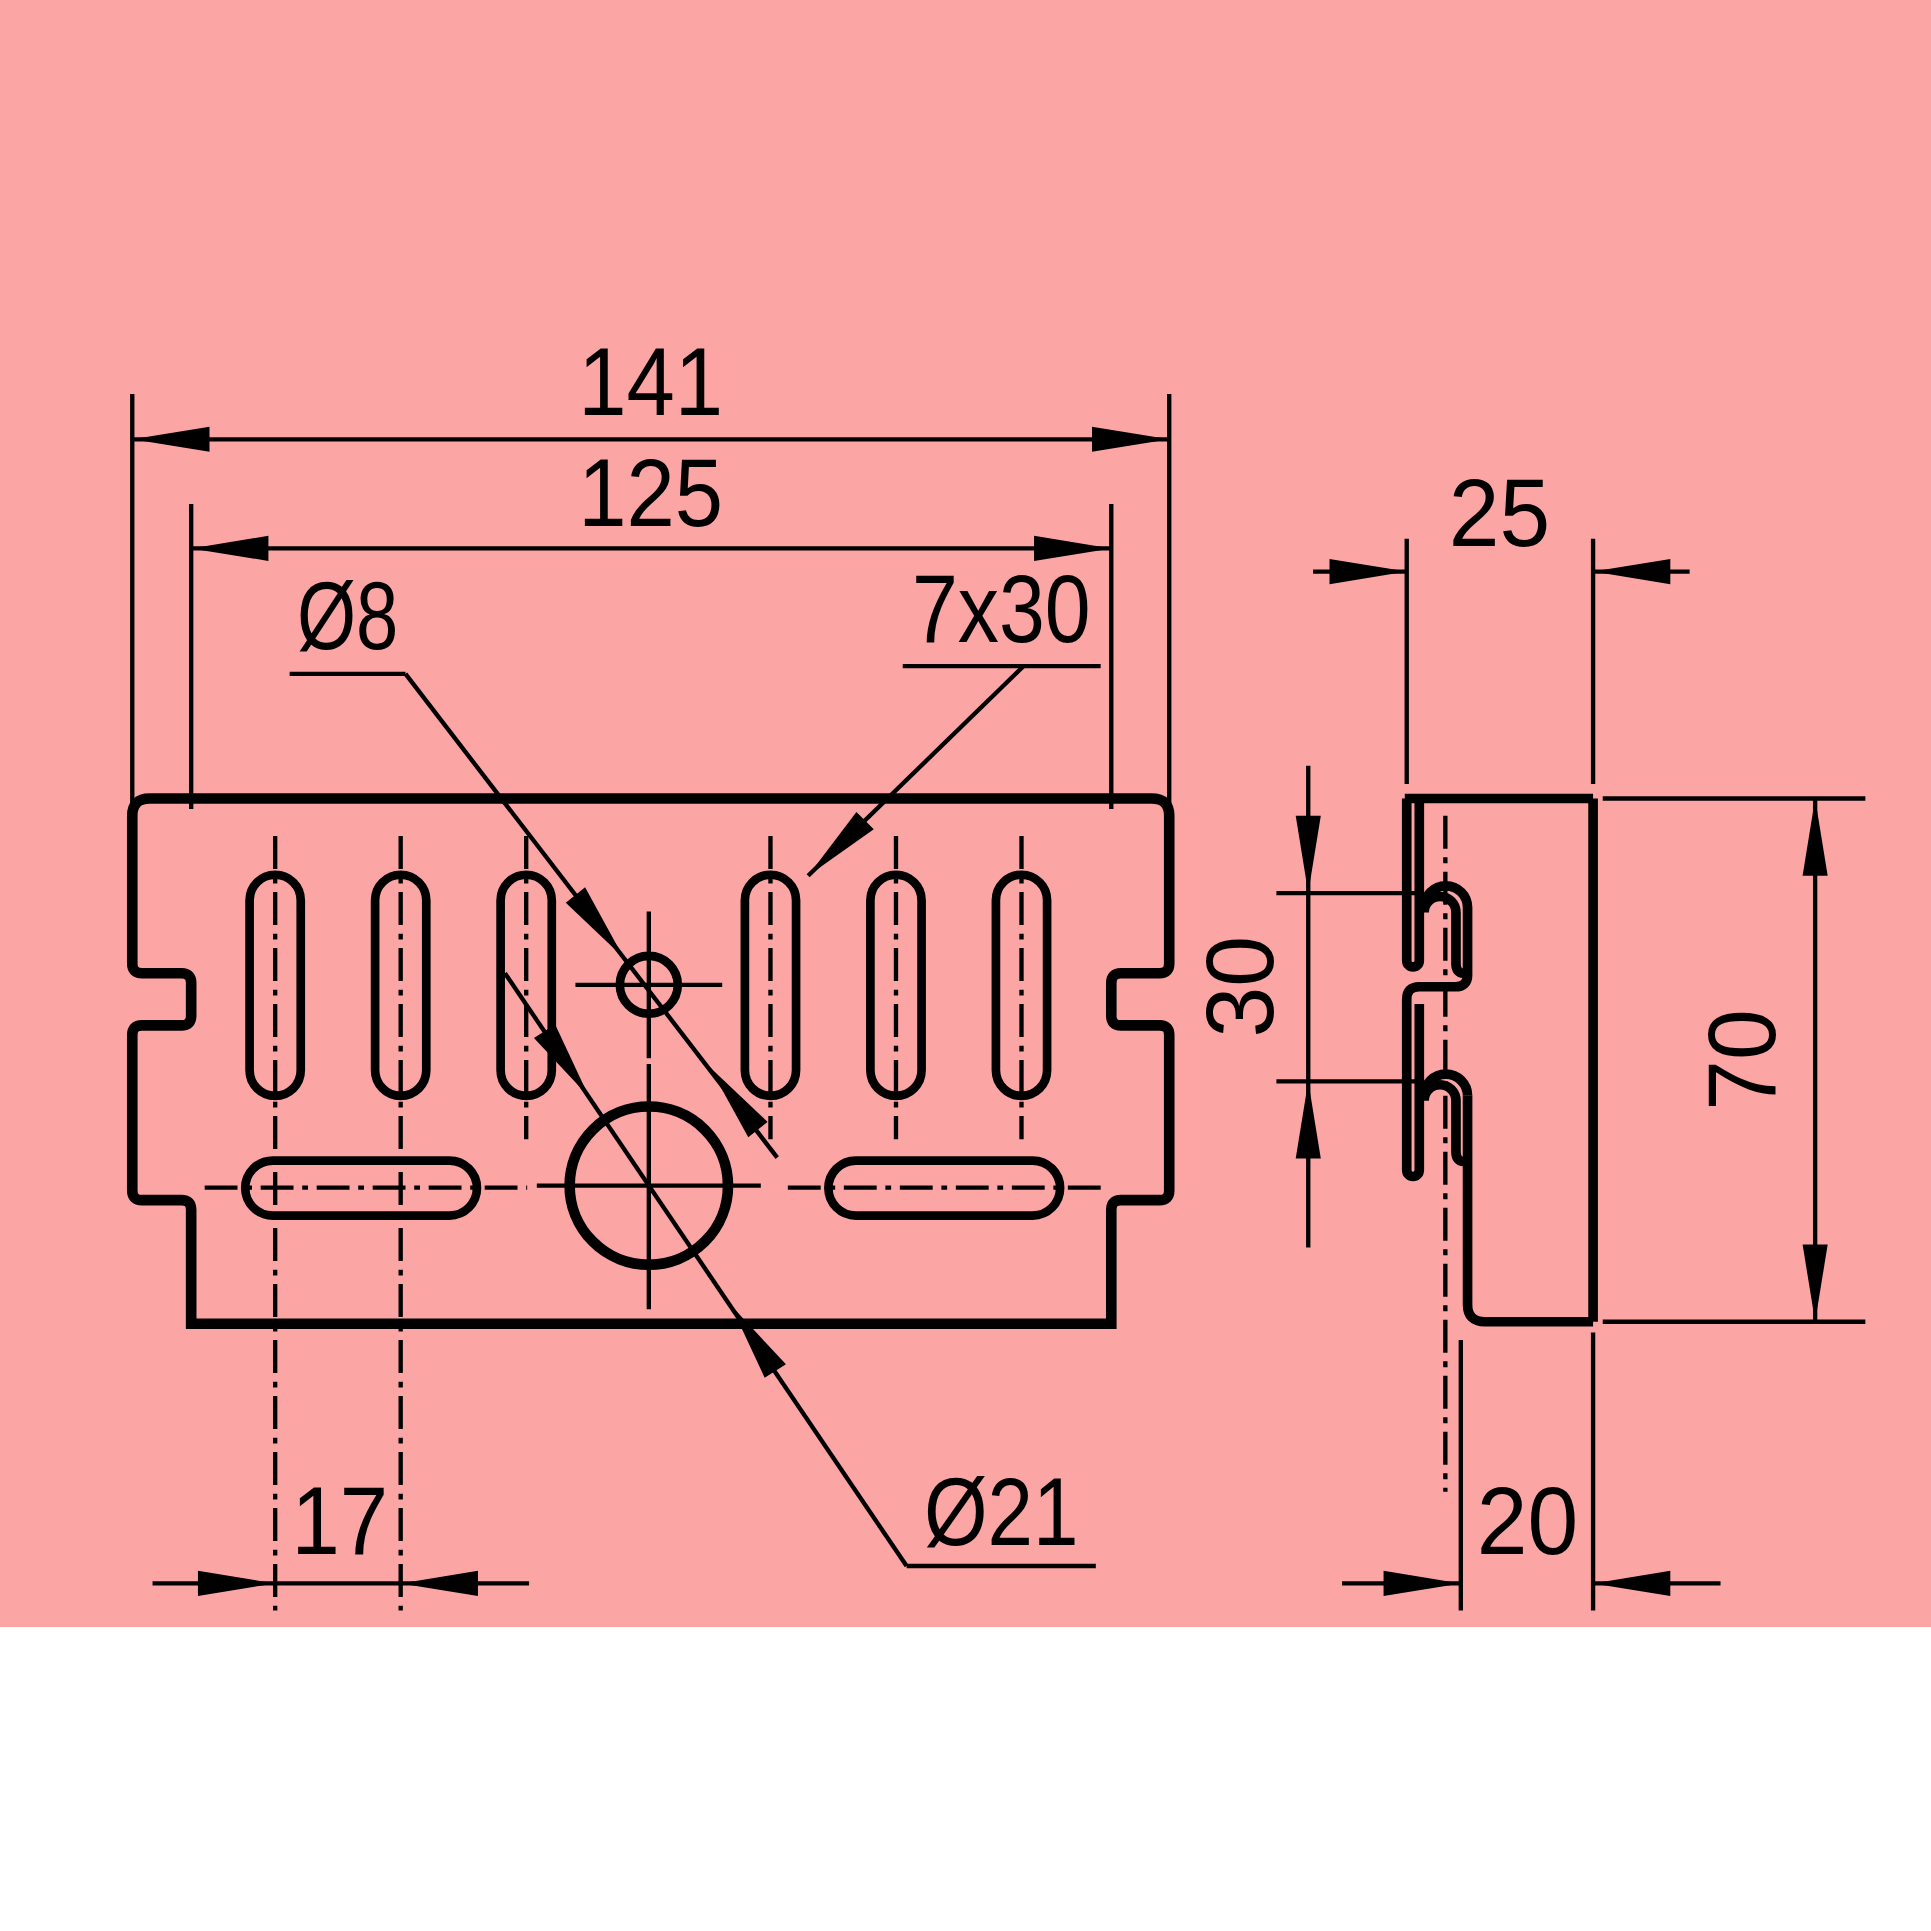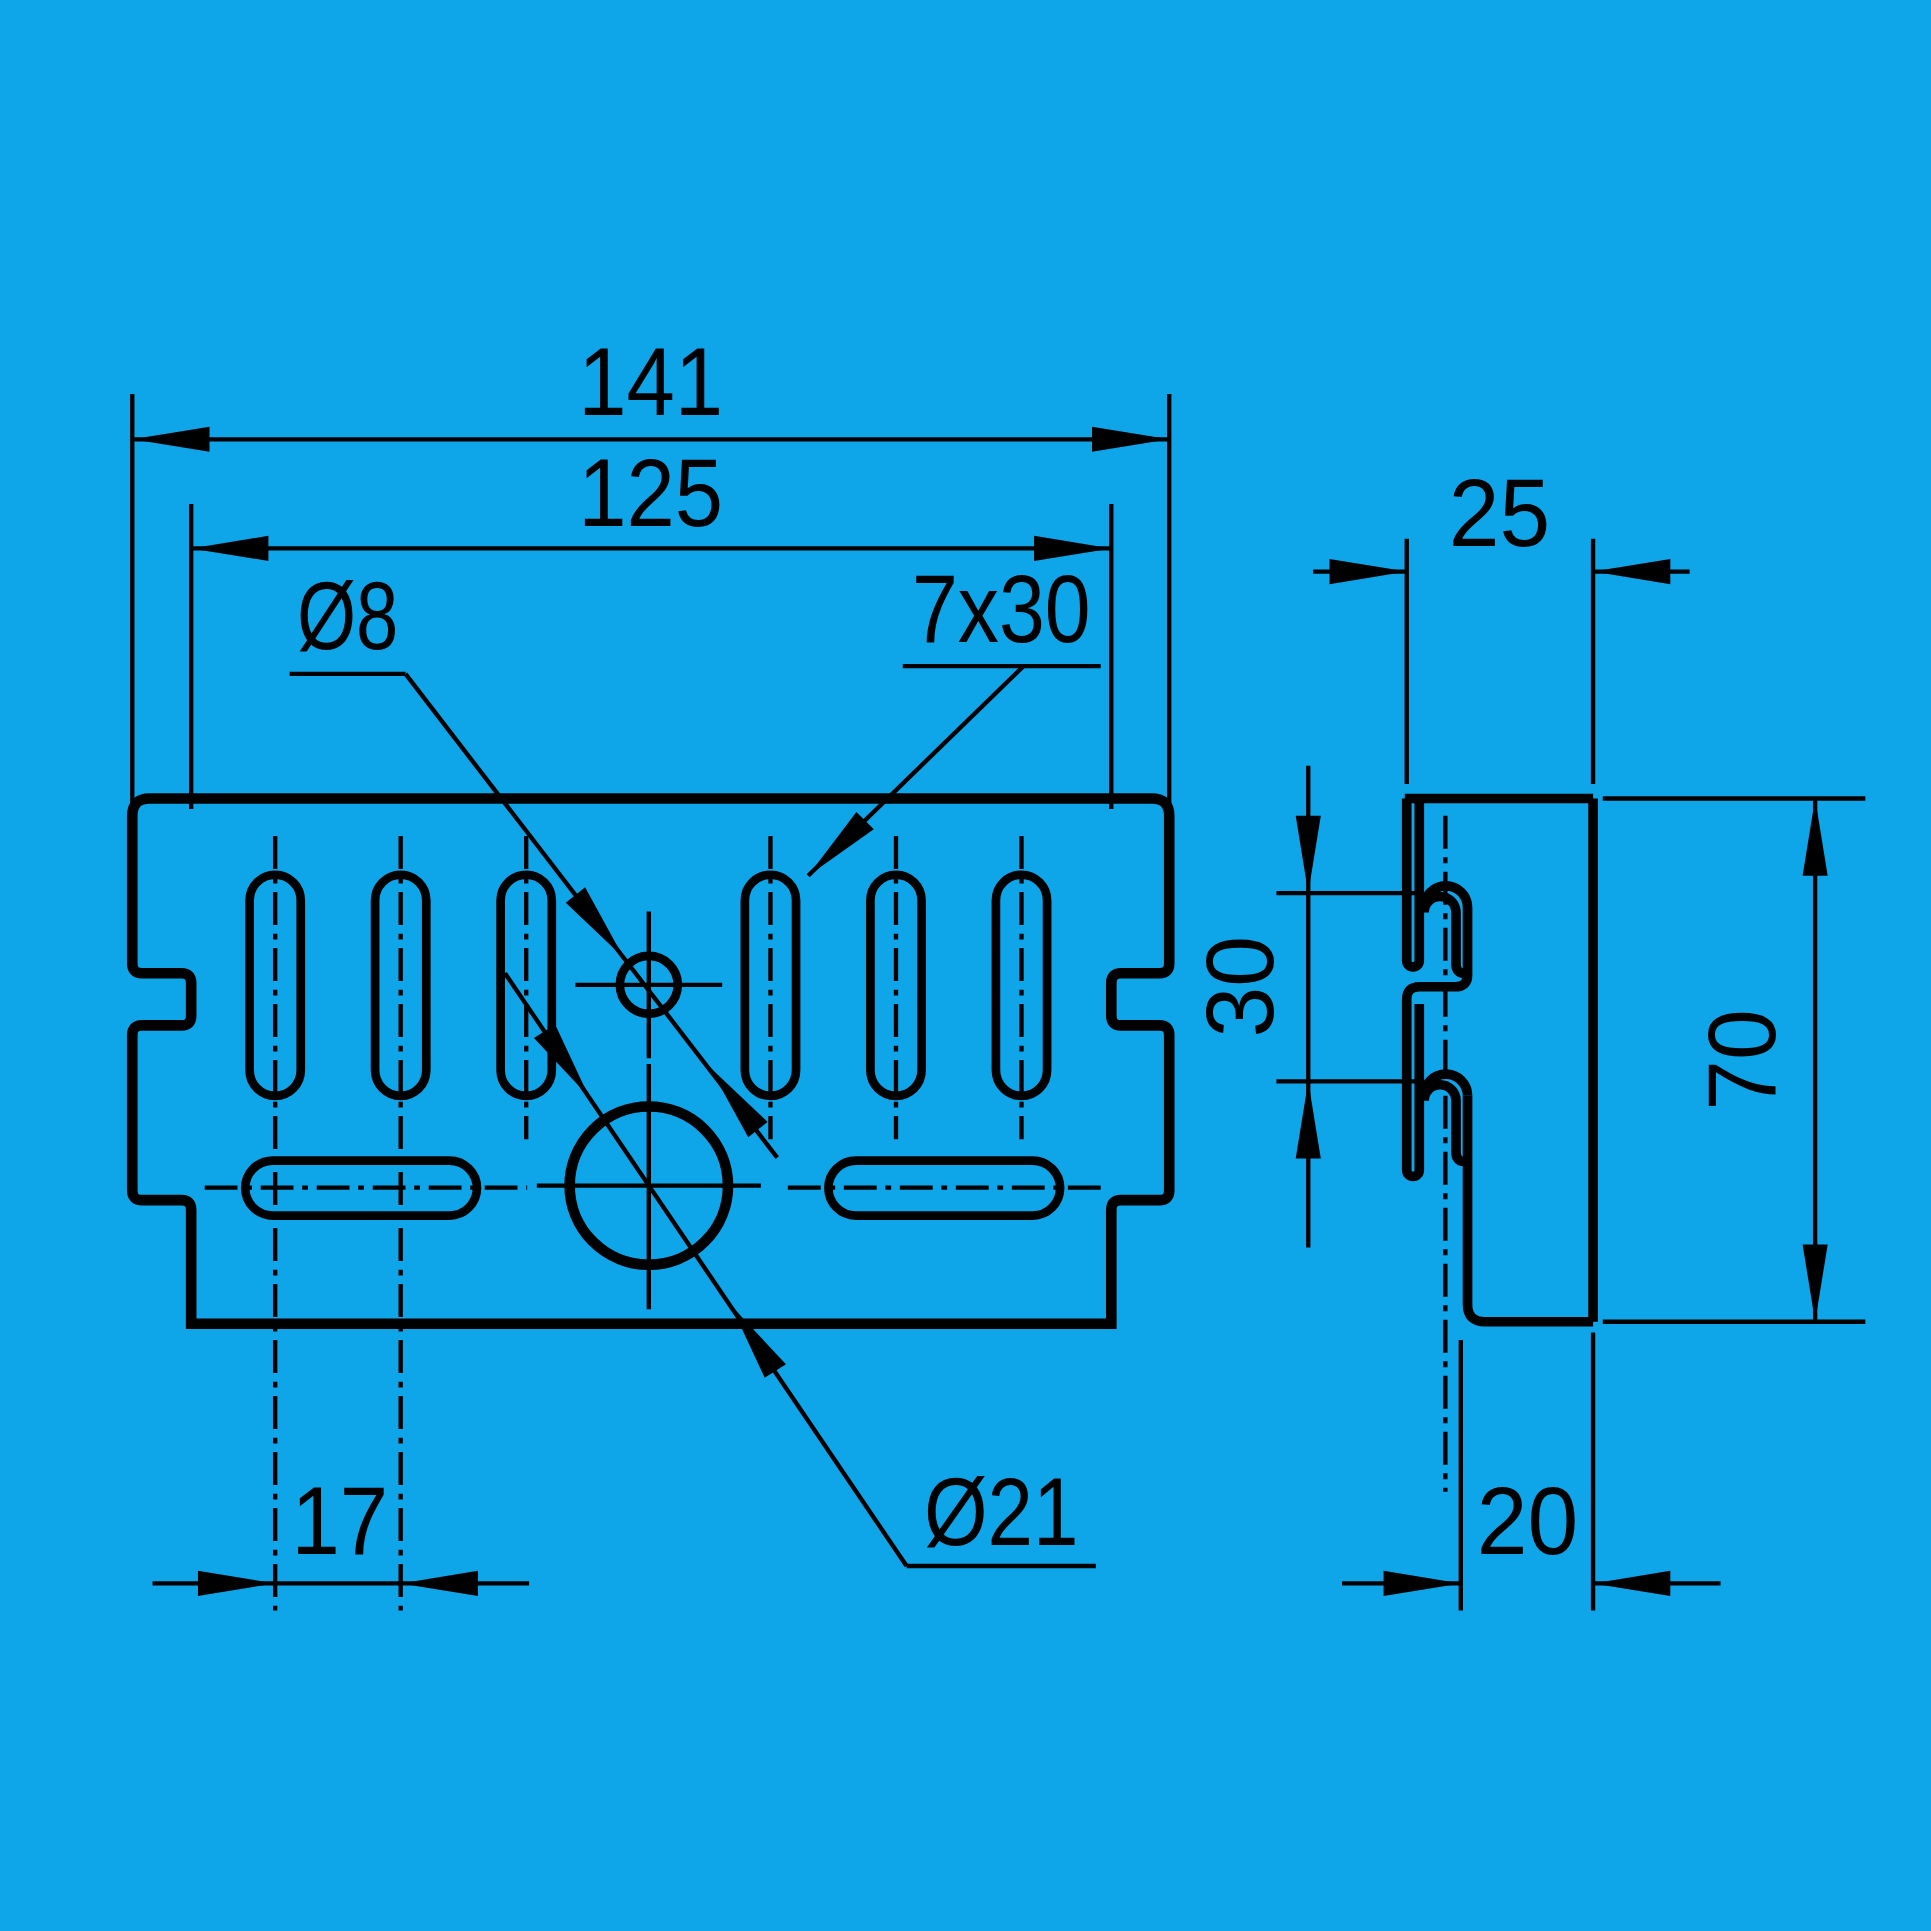--- a/index.html
+++ b/index.html
@@ -1,16 +1,16 @@
 <!DOCTYPE html>
 <html><head>
 <meta charset="utf-8">
 <style>
   html,body{margin:0;padding:0;background:#ffffff;}
-  .stage{position:relative;width:1931px;height:1931px;background:#0ea5e9;overflow:hidden;}
+  .stage{position:relative;width:1931px;height:1627px;background:#fca5a5;overflow:hidden;}
   svg{position:absolute;left:0;top:0;}
   text{font-family:"Liberation Sans","DejaVu Sans",sans-serif;fill:#000;font-size:100px;}
   .ln{stroke:#000;fill:none;}
   .thick{stroke-width:11;}
   .med{stroke-width:9;}
   .svm{stroke-width:10;}
   .thin{stroke-width:4.5;}
   .cl{stroke-width:4.5;stroke-dasharray:34 9 6 9;}
   .arrow{fill:#000;stroke:none;}
   .rot{text-anchor:middle;}

